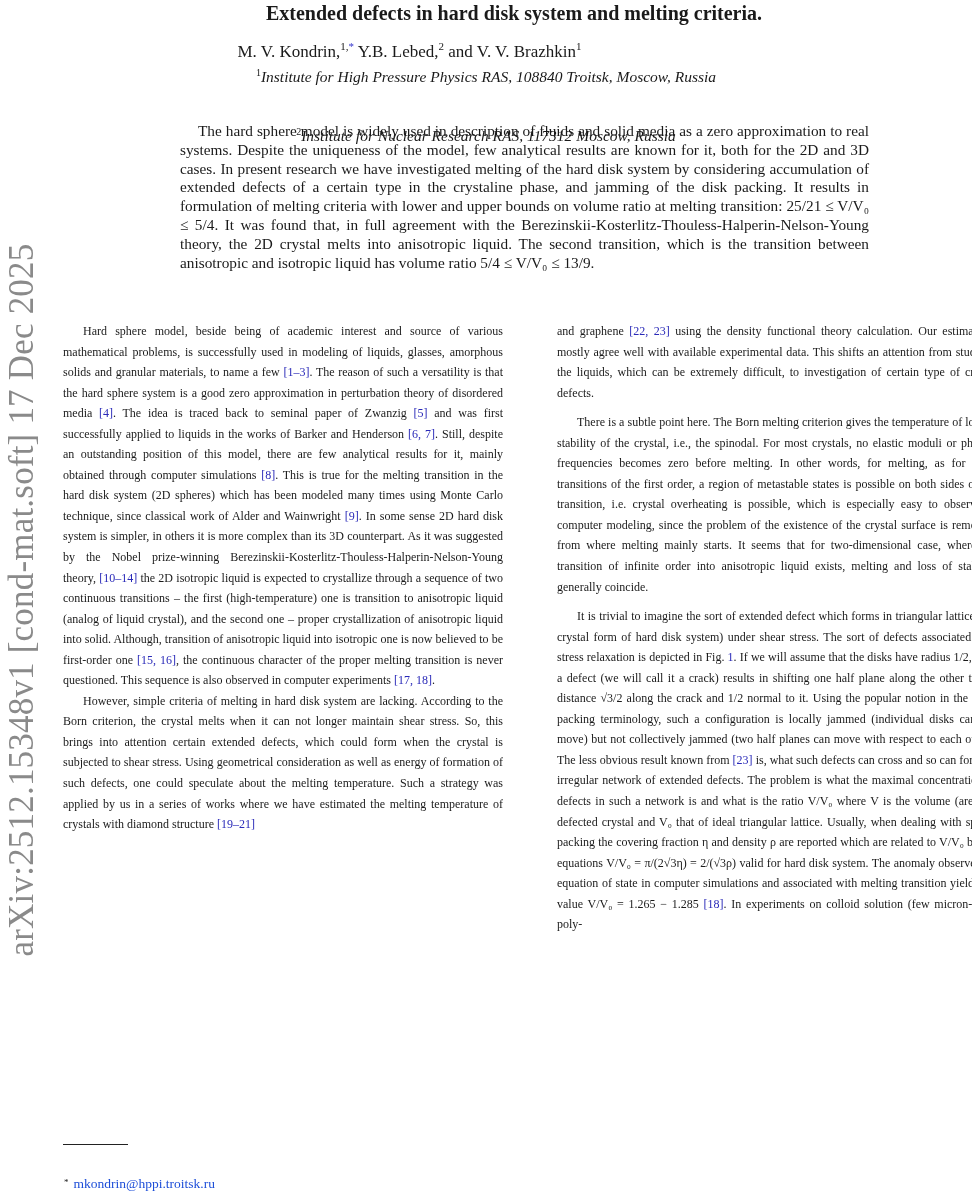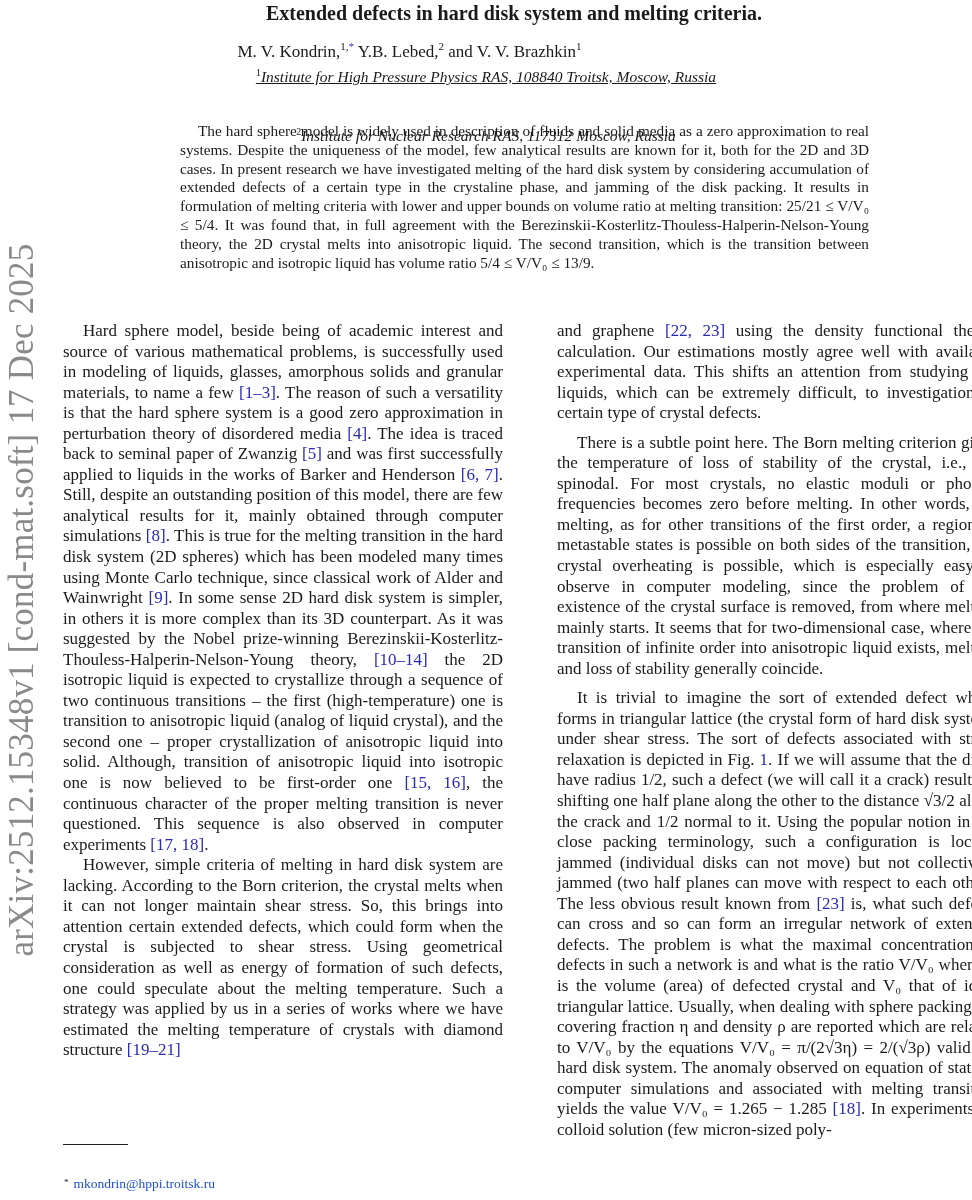--- a/index.html
+++ b/index.html
@@ -13,21 +13,21 @@
              font-family:"Liberation Serif",serif; font-size:17px; }
   #authors sup { font-size:11px; }
   .star { color:#3333cc; }
   .affil { position:absolute; left:0; width:972px; text-align:center;
            font-family:"Liberation Serif",serif; font-style:italic; font-size:15.5px; }
   .affil sup { font-style:normal; font-size:10px; }
   #abstract { position:absolute; top:118px; left:176px; width:697px;
               font-family:"Liberation Serif",serif; font-size:15.3px; line-height:18.8px; text-align:justify; }
   #abstract p { margin:4px; text-indent:18px; }
   .col { position:absolute; top:321px; width:440px; font-family:"Liberation Serif",serif;
-         font-size:17px; line-height:20.55px; text-align:justify; hyphens:manual; }
+         font-size:12px; line-height:20.55px; text-align:justify; hyphens:manual; }
   .col p { margin:0; text-indent:20px; }
   .col p.noindent { text-indent:0; }
   .col p.gap { margin-top:9px; }
   #col-left { left:63px; }
   #col-right { left:531px;margin-left:26px; }
   .ref { color:#2929b8; }
   #fn-rule { position:absolute; left:63px; top:1144px; width:65px; height:1px; background:#222; }
   #footnote { position:absolute; left:64px; top:1176px; font-family:"Liberation Serif",serif; font-size:13.5px; }
   #footnote .email { color:#1d4ed8; }
   #footnote .fstar { font-size:9px; vertical-align:3px; margin-right:5px; }
@@ -38,21 +38,21 @@
 <div id="stamp">arXiv:2512.15348v1  [cond-mat.soft]  17 Dec 2025</div>
 
 <h1 id="title" style="margin:0;">Extended defects in hard disk system and melting criteria.</h1>
 
 <div id="authors">
   <span>M. V. Kondrin,</span><sup>1,</sup><sup class="star">*</sup>
   <span>Y.B. Lebed,</span><sup>2</sup>
   <span>and V. V. Brazhkin</span><sup>1</sup>
 </div>
 
-<div class="affil" style="top:67px;text-decoration:underline;">
+<div class="affil" style="top:67px;">
   <sup>1</sup><span>Institute for High Pressure Physics RAS, 108840 Troitsk, Moscow, Russia</span>
 </div>
 <div class="affil" style="top:87px;margin-top:39px;">
   <sup>2</sup><span>Institute for Nuclear Research RAS, 117312 Moscow, Russia</span>
 </div>
 
 <div id="abstract">
   <p>The hard sphere model is widely used in description of fluids and solid media as a zero approximation to real systems. Despite the uniqueness of the model, few analytical results are known for it, both for the 2D and 3D cases. In present research we have investigated melting of the hard disk system by considering accumulation of extended defects of a certain type in the crystaline phase, and jamming of the disk packing. It results in formulation of melting criteria with lower and upper bounds on volume ratio at melting transition: 25/21 ≤ V/V₀ ≤ 5/4. It was found that, in full agreement with the Berezinskii-Kosterlitz-Thouless-Halperin-Nelson-Young theory, the 2D crystal melts into anisotropic liquid. The second transition, which is the transition between anisotropic and isotropic liquid has volume ratio 5/4 ≤ V/V₀ ≤ 13/9.</p>
 </div>
 

